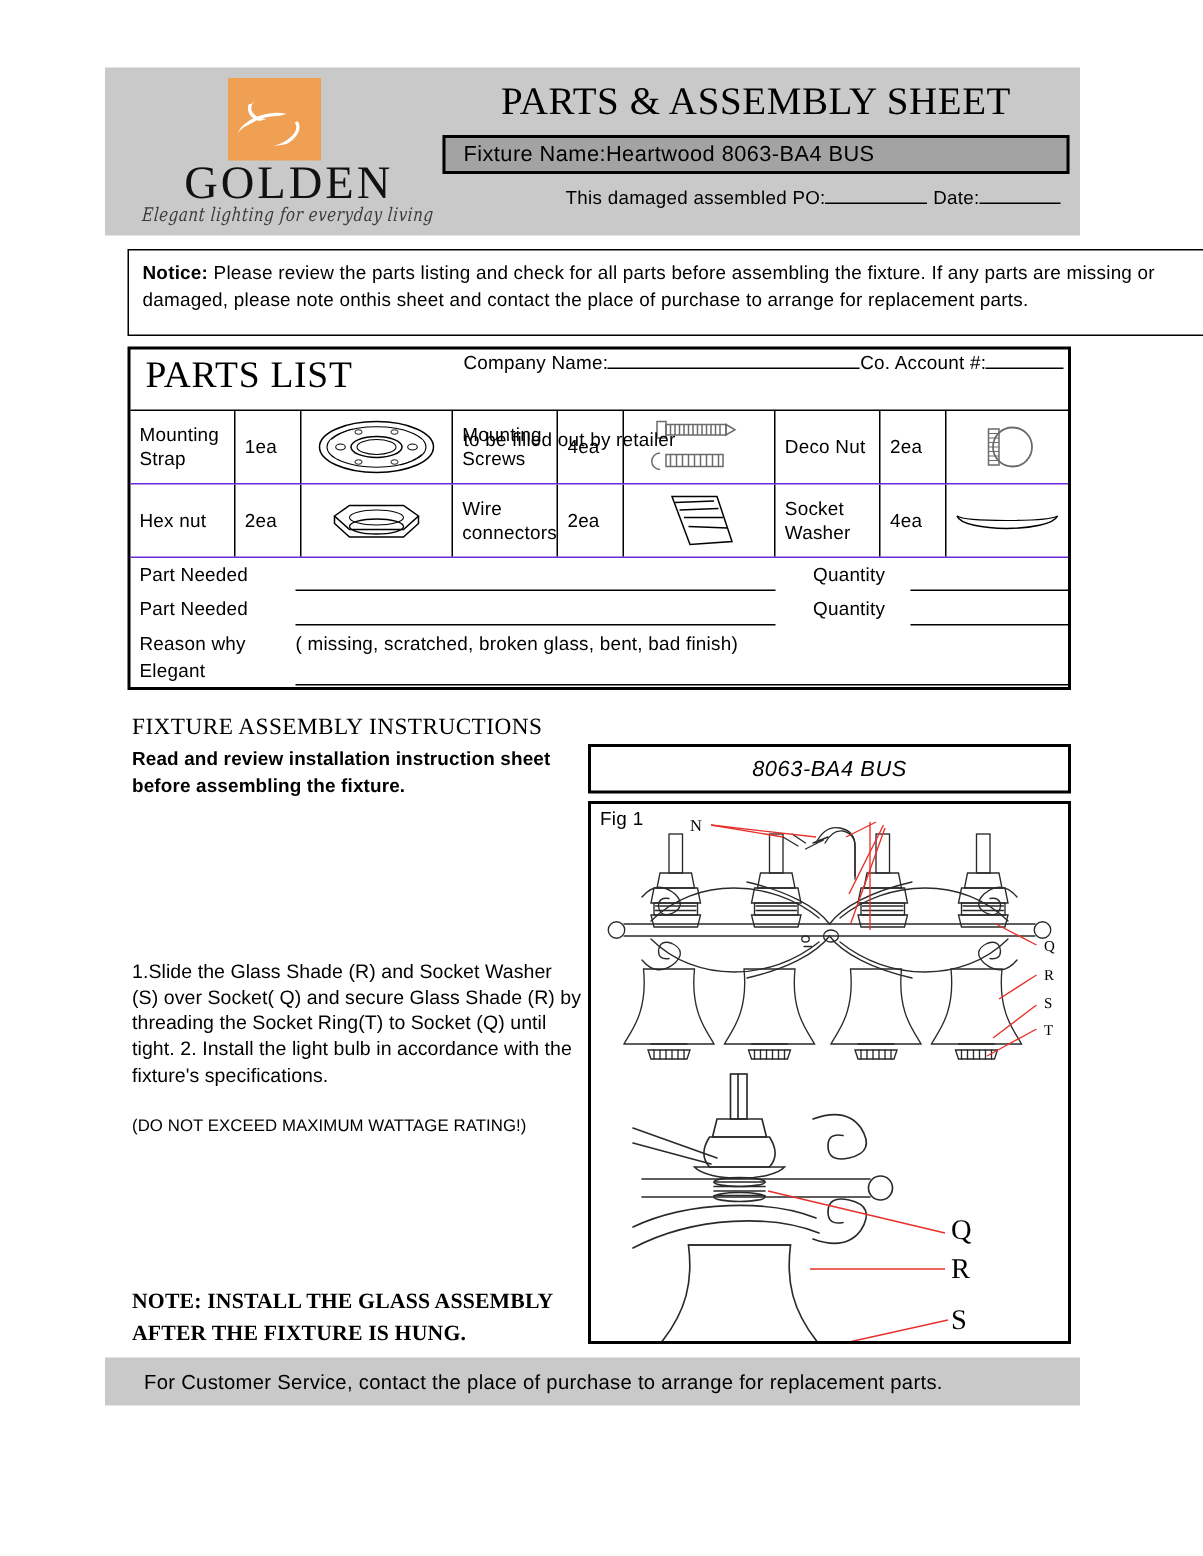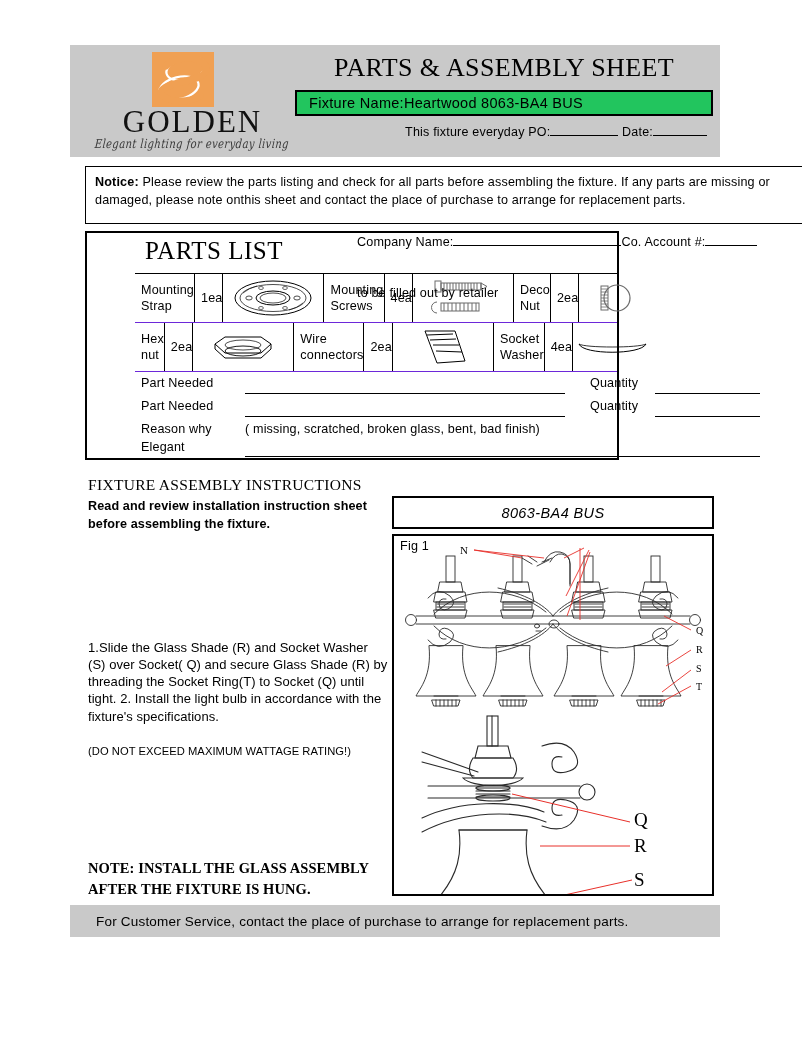--- a/index.html
+++ b/index.html
@@ -79,21 +79,21 @@
     font-size: 26px;
     letter-spacing: 0.4px;
   }
   .fixture-name-box {
     position: absolute;
     left: 225px;
     top: 45px;
     width: 418px;
     height: 26px;
     border: 2px solid #000;
-    background: #22c55e;
+    background: #a3a3a3;
     box-sizing: border-box;
     display: flex;
     align-items: center;
     padding-left: 12px;
     font-size: 14.5px;
     letter-spacing: 0.3px;
   }
   .assembled-line {
     position: absolute;
     left: 225px;
@@ -122,25 +122,24 @@
     line-height: 1.44;
     letter-spacing: 0.15px;
   }
   .notice-box b { font-weight: bold; }
 
   
   .parts-box {
     position: absolute;
     left: 85px;
     top: 231px;
-    width: 534px;
+    width: 629px;
     height: 229px;
     border: 2px solid #000;
     box-sizing: border-box;
-    padding-left: 48px;
   }
   .parts-head {
     position: relative;
     height: 41px;
     border-bottom: 1px solid #000;
     box-sizing: border-box;
   }
   .parts-list-title {
     position: absolute;
     left: 10px;
@@ -319,21 +318,21 @@
   </div>
 
   <div class="sheet-title">PARTS &amp; ASSEMBLY SHEET</div>
 
   <div class="fixture-name-box">
     <span>Fixture Name:</span>
     <span>Heartwood  8063-BA4 BUS</span>
   </div>
 
   <div class="assembled-line">
-    <span>This fixture everyday PO:</span><span class="ul-short"></span>
+    <span>This damaged assembled PO:</span><span class="ul-short"></span>
     <span>Date:</span><span class="ul-tiny"></span>
   </div>
 </div>
 
 <div class="notice-box">
   <b>Notice:</b>
   <span>Please review the parts listing and check for all parts before assembling the fixture.  If any parts are missing or damaged, please note onthis sheet and contact the place of purchase to arrange for replacement parts.</span>
 </div>
 
 <div class="parts-box">

